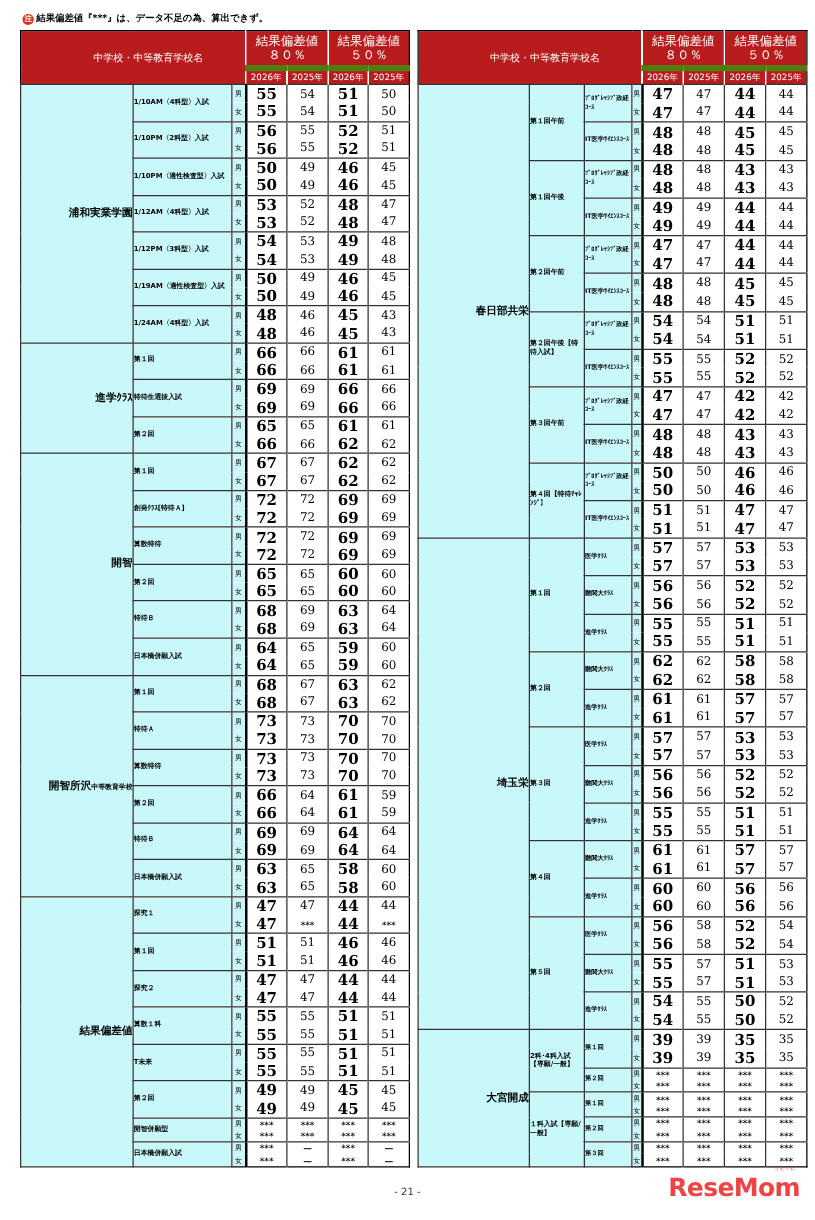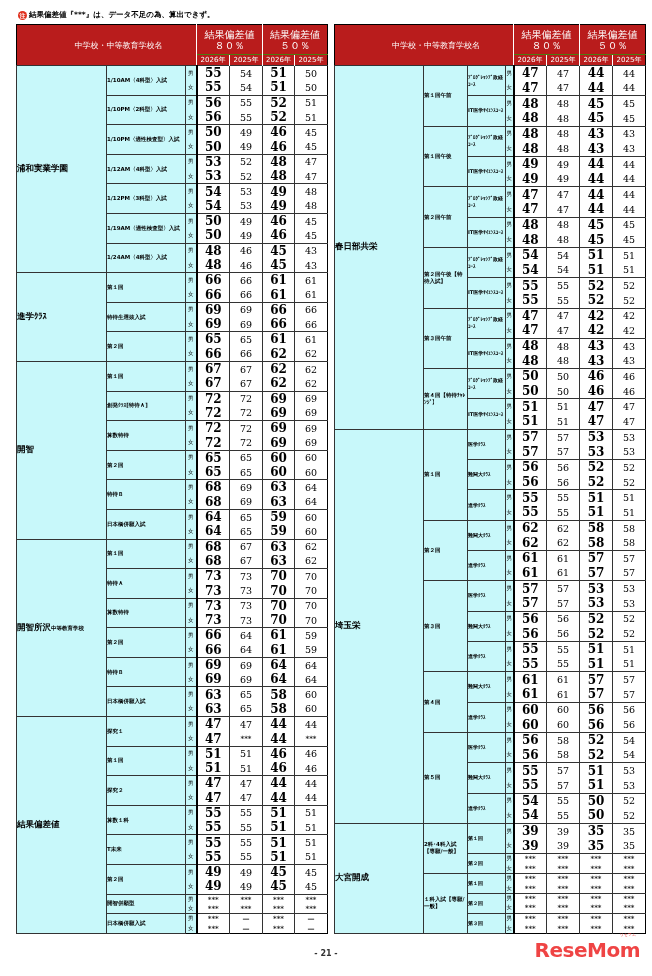--- a/index.html
+++ b/index.html
@@ -4,32 +4,32 @@
 <style>
   html, body { margin: 0; padding: 0; background: #ffffff; }
   body { width: 652px; height: 976px; position: relative; overflow: hidden; font-family: "DejaVu Sans", sans-serif; color: #000; }
   .note { position: absolute; left: 18px; top: 10px; font-size: 7.5px; font-weight: bold; display: flex; align-items: flex-end; gap: 2px; white-space: nowrap; }
   .note-mark { display: inline-block; width: 9px; height: 9px; border-radius: 50%; background: #e0301e; color: #fff; font-size: 6px; line-height: 9px; text-align: center; }
   table.tbl { position: absolute; border-collapse: collapse; table-layout: fixed; border: 1.5px solid #000; }
   table.tbl td, table.tbl th { padding: 0; overflow: hidden; }
   .hd th { background: #b91c1c; color: #fff; font-weight: normal; border-left: 1px solid #fff; }
   .hd th.first { border-left: none; font-size: 8px; padding-left: 24px; }
   .hd th.pct { font-family: "DejaVu Serif", serif; font-size: 10px; line-height: 11px; }
-  .hd th.yr { font-size: 7px; height: 10px; border-top: 1px solid #4d7c0f; }
+  .hd th.yr { font-size: 7px; height: 10px; border-top: 5px solid #4d7c0f; }
   .cyan { background: #c8f8fa; }
-  td.school { font-weight: bold; font-size: 8.5px; text-align: left; padding-left: 3px; border: 1px solid #333; vertical-align: middle; }
+  td.school { font-weight: bold; font-size: 8.5px; text-align: right; padding-left: 3px; border: 1px solid #333; vertical-align: middle; }
   td.exam { font-weight: bold; font-size: 5.5px; text-align: left; padding-left: 3px; border: 1px solid #333; vertical-align: middle; line-height: 7px; }
   td.course { font-weight: bold; font-size: 5px; text-align: left; padding-left: 3px; border: 1px solid #333; vertical-align: middle; line-height: 7px; }
   td.sex { font-size: 5.5px; text-align: center; border-left: 1px solid #333; border-right: 2px solid #000; vertical-align: middle; }
   td.v { text-align: center; background: #fff; font-family: "DejaVu Serif", serif; border-left: 1px solid #333; vertical-align: middle; }
   td.v.b { font-weight: bold; font-size: 12px; }
   td.v.n { font-size: 9.5px; }
   td.v.s { font-size: 7px; font-weight: bold; }
   tr.top td.v, tr.top td.sex { border-top: 1px solid #333; }
-  .page-num { position: absolute; left: 0; width: 652px; top: 949px; text-align: center; font-size: 8px; color: #333; font-weight: bold; }
+  .page-num { position: absolute; left: 0; width: 652px; top: 949px; text-align: center; font-size: 8px; color: #333; }
   .logo { position: absolute; right: 12px; top: 938px; font-family: "DejaVu Sans", sans-serif; font-weight: bold; font-size: 20px; color: #ef4444; letter-spacing: -0.5px; }
   .logo small { position: absolute; right: 4px; top: -6px; font-size: 4px; font-weight: normal; letter-spacing: 0; }
 </style>
 </head>
 <body>
 
 <div class="note">
   <span class="note-mark">注</span>
   <span>結果偏差値『***』は、データ不足の為、算出できず。</span>
 </div>

